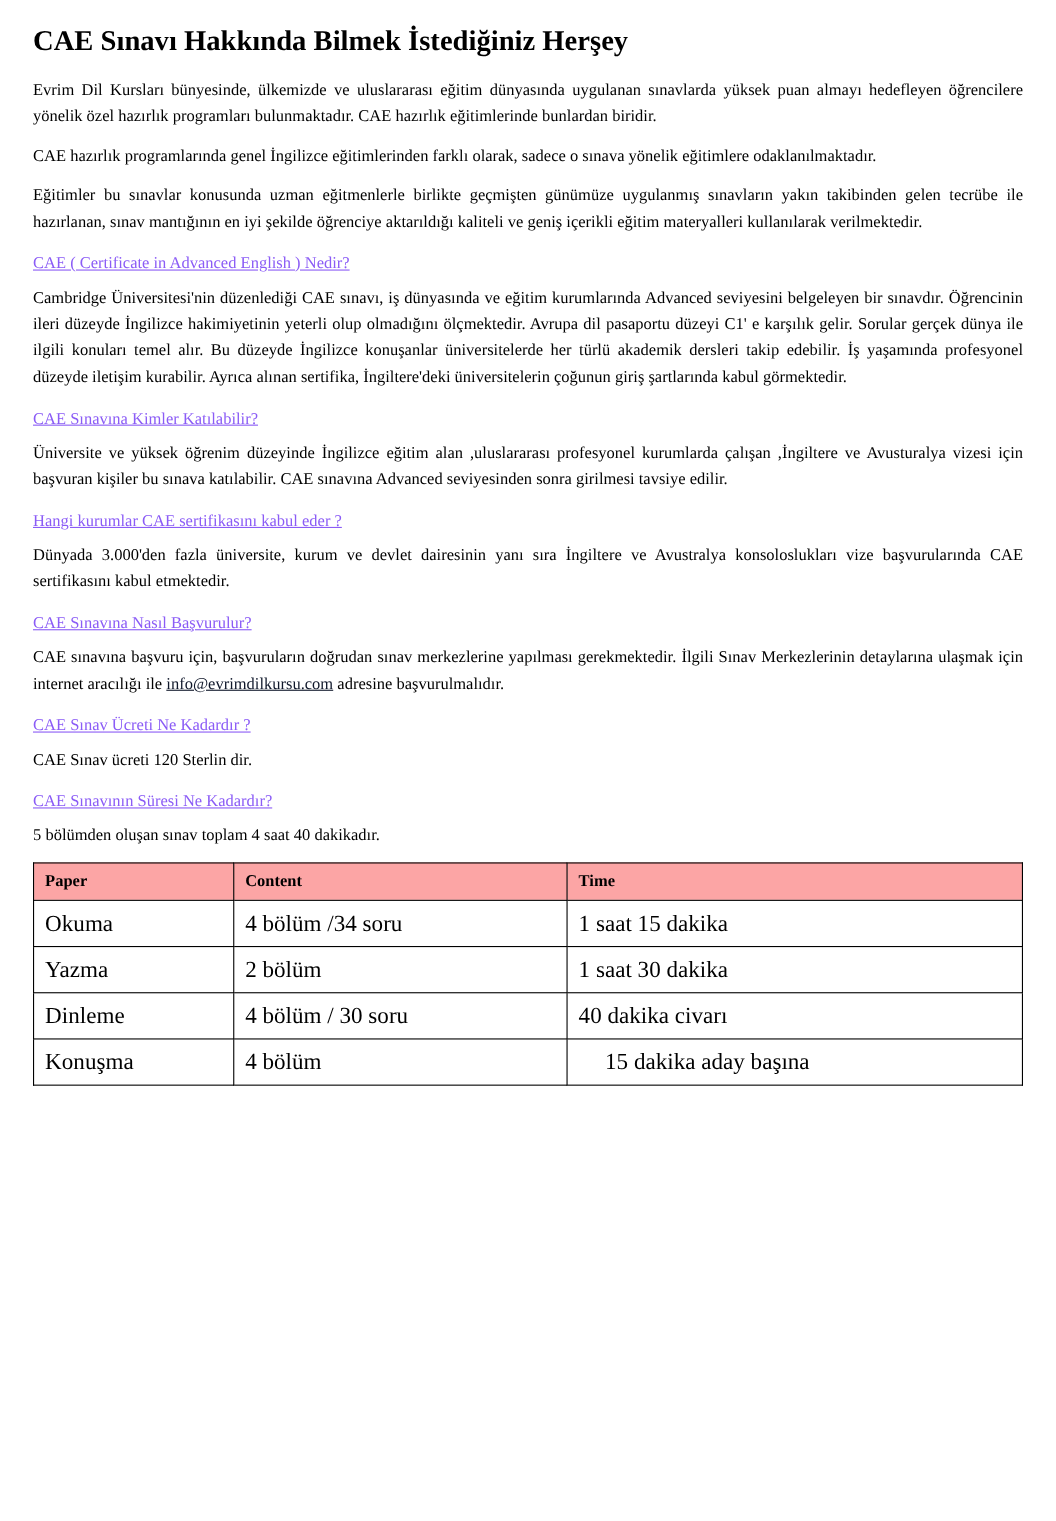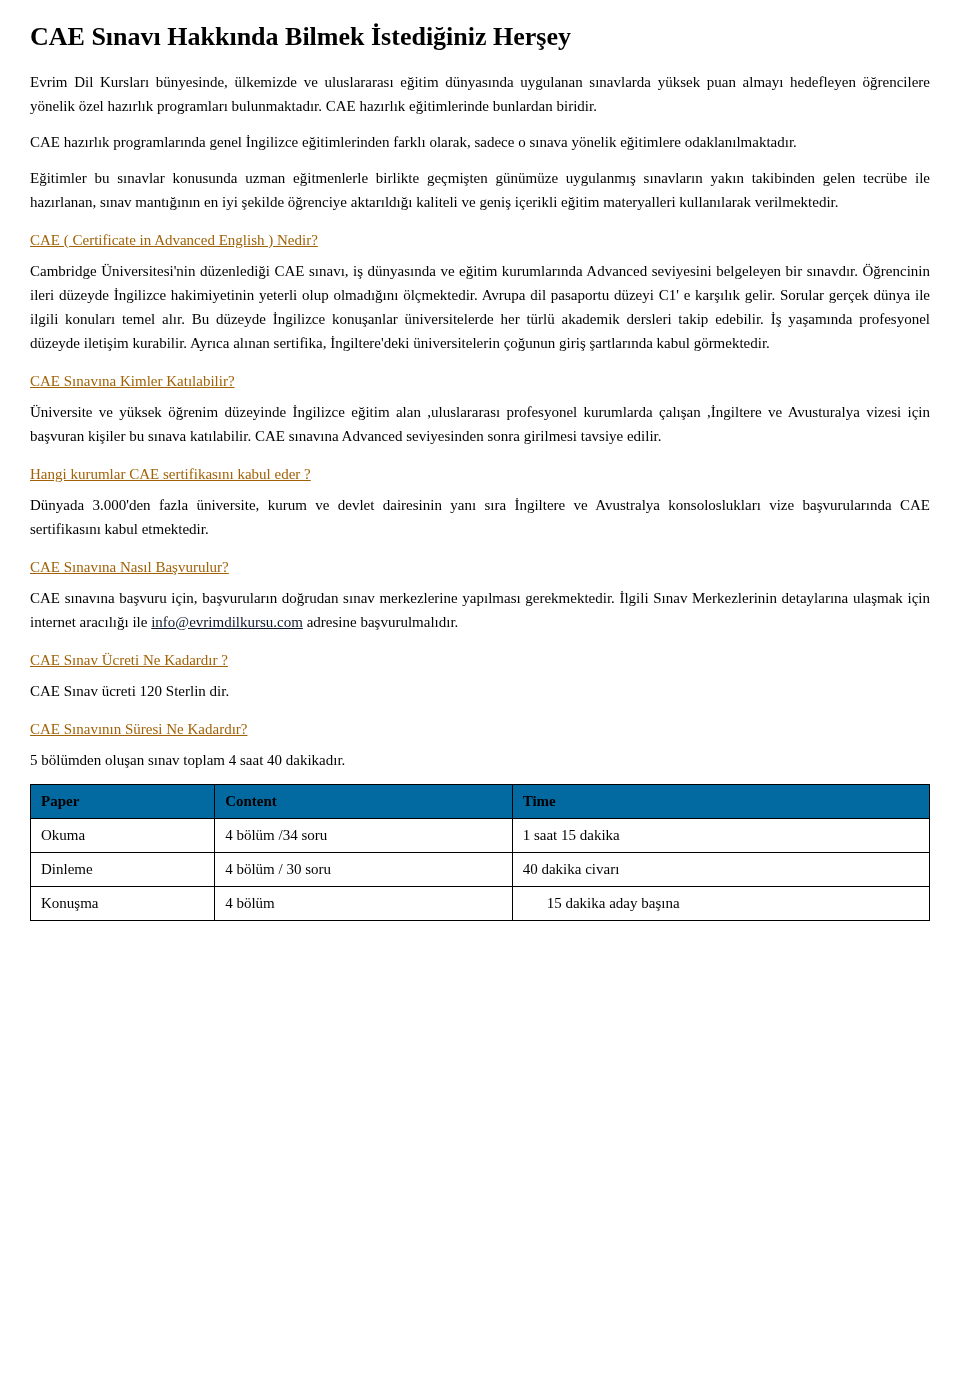--- a/index.html
+++ b/index.html
@@ -24,52 +24,52 @@
       line-height: 1.3;
     }
 
     p {
       text-align: justify;
       line-height: 1.6;
       margin-bottom: 12px;
     }
 
     a.section-link {
-      color: #a16207;
+      color: #8b5cf6;
       text-decoration: underline;
       display: block;
       margin-bottom: 10px;
       margin-top: 18px;
       font-size: 15px;
     }
 
     .inline-link {
       color: #0f172a;
       text-decoration: underline;
     }
 
     table {
       width: 100%;
       border-collapse: collapse;
       margin-top: 10px;
     }
 
     table th {
-      background-color: #0369a1;
+      background-color: #fca5a5;
       border: 1px solid #000;
       padding: 8px 10px;
       text-align: left;
       font-weight: bold;
       font-size: 15px;
     }
 
     table td {
       border: 1px solid #000;
       padding: 8px 10px;
-      font-size: 15px;
+      font-size: 21px;
       vertical-align: top;
     }
   </style>
 </head>
 <body>
 
 <h1>CAE Sınavı Hakkında Bilmek İstediğiniz Herşey</h1>
 
 <p>Evrim Dil Kursları bünyesinde, ülkemizde ve uluslararası eğitim dünyasında uygulanan sınavlarda yüksek puan almayı hedefleyen öğrencilere yönelik özel hazırlık programları bulunmaktadır. CAE hazırlık eğitimlerinde bunlardan biridir.</p>
 <p>CAE hazırlık programlarında genel İngilizce eğitimlerinden farklı olarak, sadece o sınava yönelik eğitimlere odaklanılmaktadır.</p>
@@ -103,20 +103,25 @@
       <th>Time</th>
     </tr>
   </thead>
   <tbody id="table-body">
   <tr>
         <td style="white-space: pre-line;">Okuma</td>
         <td style="white-space: pre-line;">4 bölüm /34 soru</td>
         <td style="white-space: pre-line;">1 saat 15 dakika</td>
       </tr>
       <tr>
+        <td style="white-space: pre-line;">Yazma</td>
+        <td style="white-space: pre-line;">2 bölüm</td>
+        <td style="white-space: pre-line;">1 saat 30 dakika</td>
+      </tr>
+      <tr>
         <td style="white-space: pre-line;">Dinleme</td>
         <td style="white-space: pre-line;">4 bölüm / 30 soru</td>
         <td style="white-space: pre-line;">40 dakika civarı</td>
       </tr>
       <tr>
         <td style="white-space: pre-line;">Konuşma</td>
         <td style="white-space: pre-line;">4 bölüm</td>
         <td style="white-space: pre-line; padding-left: 34px;">15 dakika aday başına</td>
       </tr>
     </tbody>

